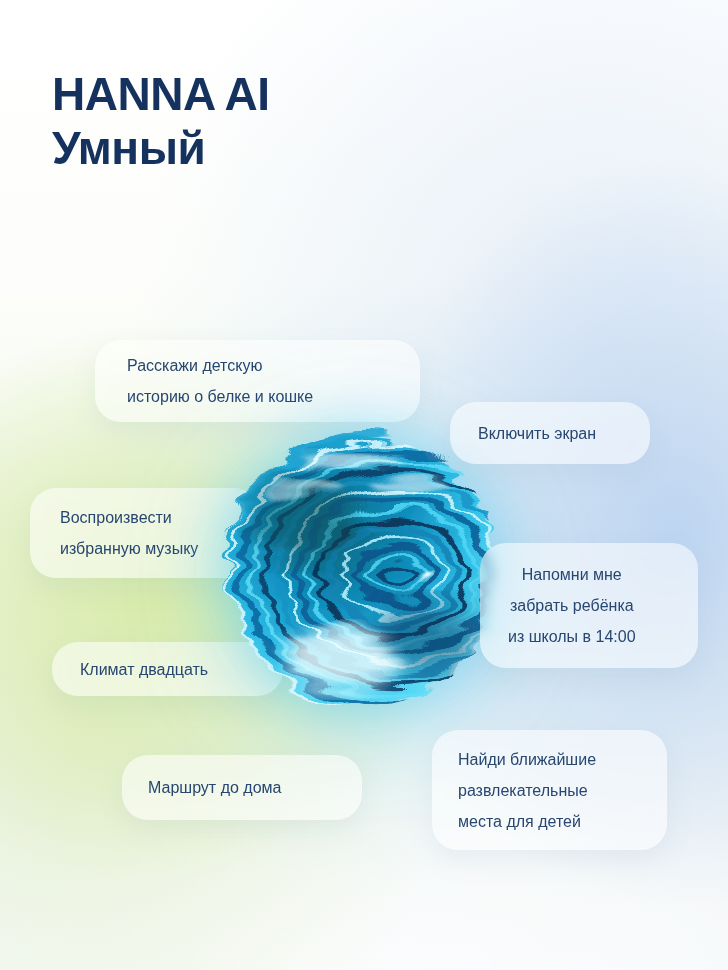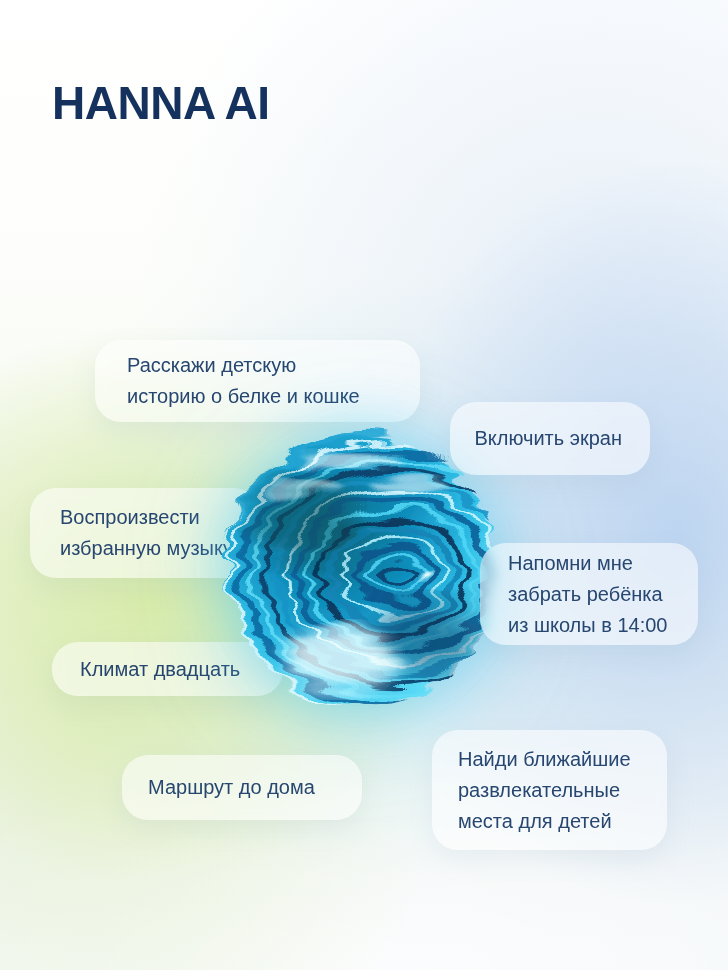--- a/index.html
+++ b/index.html
@@ -15,50 +15,50 @@
       radial-gradient(430px 520px at 93% 55%, rgba(185,210,241,0.90), rgba(185,210,241,0) 72%),
       radial-gradient(620px 700px at 82% 36%, rgba(216,229,246,0.65), rgba(216,229,246,0) 75%),
       radial-gradient(520px 430px at 52% 60%, rgba(178,232,248,0.40), rgba(178,232,248,0) 70%),
       radial-gradient(700px 260px at 50% 100%, rgba(255,255,255,0.65), rgba(255,255,255,0) 80%),
       linear-gradient(180deg, #ffffff 0%, #fdfefb 28%, #f2f7ee 56%, #f2f6f5 78%, #f5f8fa 100%);
   }
 
   .title {
     position: absolute;
     left: 52px;
-    top: 76px;
+    top: 67px;
     color: #15325e;
     font-weight: bold;
     font-size: 46px;
     line-height: 54px;
     letter-spacing: -0.5px;
   }
   .title .line { display: block; }
 
   .bubble {
     position: absolute;
     display: flex;
     align-items: center;
     box-sizing: border-box;
     background: rgba(255,255,255,0.55);
     border-radius: 26px;
     padding: 0 28px;
     color: #274670;
-    font-size: 20px;
+    font-size: 16px;
     line-height: 31px;
     backdrop-filter: blur(6px);
     -webkit-backdrop-filter: blur(6px);
     box-shadow: 0 10px 26px rgba(110,145,165,0.10);
   }
   .bubble .chip-line { display: block; white-space: nowrap; }
 
   .b-story    { left:  95px; top: 340px; width: 325px; height: 82px;  padding-left: 32px; }
-  .b-screen   { left: 450px; top: 402px; width: 200px; height: 73px; justify-content: flex-end;  }
+  .b-screen   { left: 450px; top: 402px; width: 200px; height: 62px;  }
   .b-music    { left:  30px; top: 488px; width: 230px; height: 90px;  padding-left: 30px; }
-  .b-reminder { left: 480px; top: 543px; width: 218px; height: 102px; }
+  .b-reminder { left: 480px; top: 543px; width: 218px; height: 125px; text-align: center; }
   .b-climate  { left:  52px; top: 642px; width: 231px; height: 54px;  }
   .b-route    { left: 122px; top: 755px; width: 240px; height: 65px;  padding-left: 26px; }
   .b-places   { left: 432px; top: 730px; width: 235px; height: 120px; padding-left: 26px; }
 
   .orb {
     position: absolute;
     left: 215px;
     top: 421px;
     width: 292px;
     height: 292px;
@@ -66,20 +66,21 @@
   }
   .orb svg { width: 100%; height: 100%; display: block; }
 </style>
 </head>
 <body>
 
 <div class="stage">
 
   <div class="title">
     <span class="line">HANNA AI</span>
+    <span class="line">Умный</span>
   </div>
 
   <div class="bubble b-story">
     <div>
       <span class="chip-line">Расскажи детскую</span>
       <span class="chip-line">историю о белке и кошке</span>
     </div>
   </div>
 
   <div class="bubble b-music">

